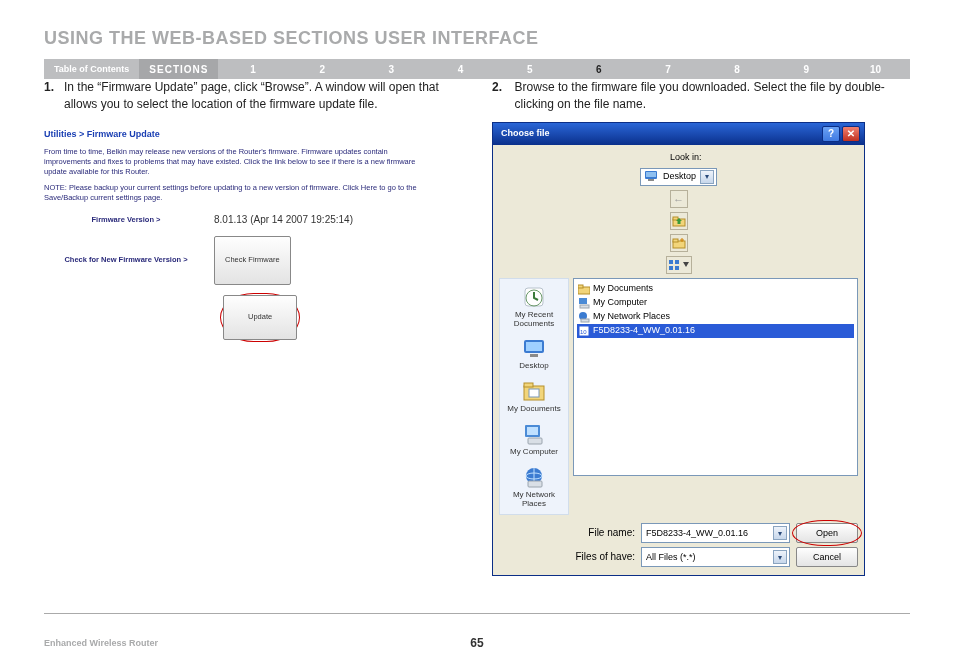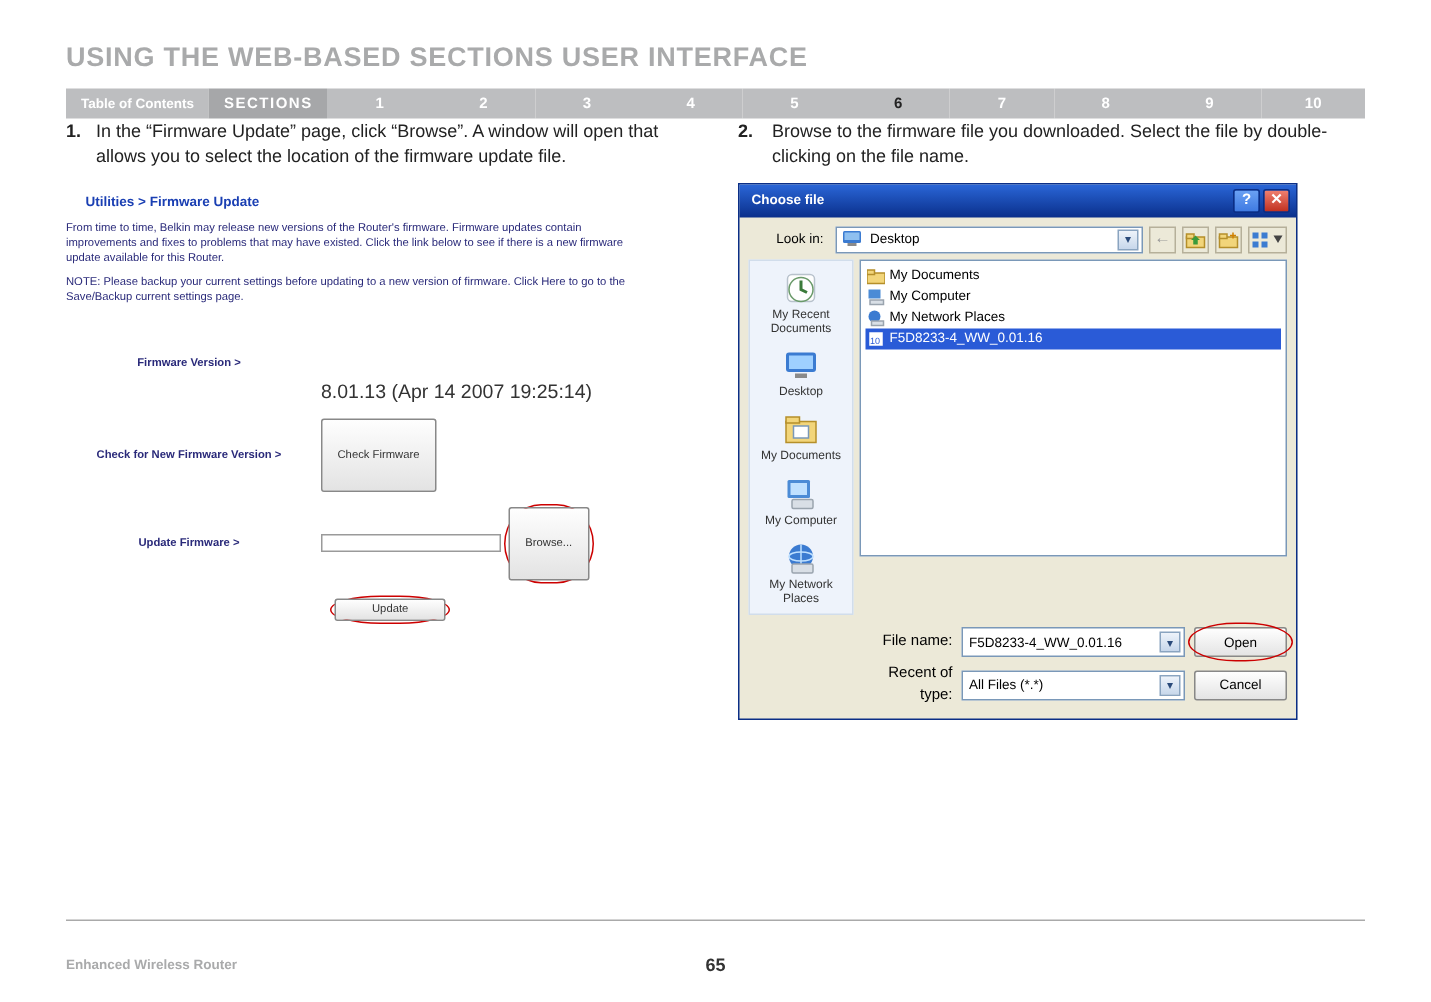--- a/index.html
+++ b/index.html
@@ -16,38 +16,38 @@
 
   .subtitle { font-weight: bold; font-size: 12px; margin-top: 46px; margin-bottom: 14px; }
 
   .columns { display: flex; gap: 30px; }
   .col { flex: 1; font-size: 12px; line-height: 1.45; }
   .step { display: flex; gap: 10px; margin-bottom: 8px; }
   .step .n { font-weight: bold; width: 16px; }
 
   
   .fw-panel { margin-top: 14px; font-size: 8px; color: #333; }
-  .fw-bc { color: #1a3fb3; font-weight: bold; font-size: 9px; margin-bottom: 6px; margin-left: 13px; }
+  .fw-bc { color: #1a3fb3; font-weight: bold; font-size: 9px; margin-bottom: 6px; }
   .fw-body { color: #2a2a7a; font-size: 7.5px; line-height: 1.35; max-width: 380px; }
   .fw-body .note { margin-top: 6px; }
   .fw-rows { margin-top: 10px; }
   .fw-row { display: flex; align-items: center; margin-bottom: 8px; }
   .fw-row .lbl { width: 170px; text-align: center; color: #2a2a7a; font-weight: bold; font-size: 7.5px; padding-right: 6px; }
-  .fw-row .val { font-size: 13px; color: #333; margin-top: 39px; }
+  .fw-row .val { font-size: 10px; color: #333; }
   .fw-btn { font-size: 7.5px; border: 1px solid #888; background: linear-gradient(#fefefe,#e3e3e3); padding: 18px 10px; border-radius: 2px; display: inline-block; }
   .fw-input { width: 120px; height: 12px; border: 1px solid #9a9a9a; background: #fff; display: inline-block; vertical-align: middle; }
   .red-oval { border: 1.5px solid #c00; border-radius: 50%/60%; padding: 1px 2px; display: inline-block; }
   .upd-wrap { margin-left: 176px; margin-top: 4px; }
 
   
   .dlg { width: 373px; border: 1px solid #0b2e86; background: #ece9d8; margin-top: 6px; font-size: 9px; color: #000; }
   .dlg-title { background: linear-gradient(#2a66d7,#0a2f8b); color: #fff; height: 22px; display: flex; align-items: center; justify-content: space-between; padding: 0 4px 0 8px; font-weight: bold; }
   .dlg-title .rbtns { display: flex; gap: 2px; }
   .tb { width: 18px; height: 16px; border: 1px solid #0b2e86; background: linear-gradient(#6aa1f4,#3f7ae2); border-radius: 2px; display: flex; align-items: center; justify-content: center; color: #fff; font-size: 10px; }
-  .dlg-top { display: flex; align-items: center; padding: 6px 6px 4px 6px; gap: 4px; }
+  .dlg-top { display: flex; align-items: center; padding: 6px 6px 4px 6px; gap: 4px; flex-direction: column; }
   .dlg-top .look { width: 54px; text-align: right; padding-right: 4px; font-size: 9px; }
   .combo { flex: 1; height: 18px; background: #fff; border: 1px solid #7a98b8; display: flex; align-items: center; padding: 0 2px 0 4px; gap: 4px; }
   .combo .arrow { width: 14px; height: 14px; border: 1px solid #8aa4c0; background: linear-gradient(#eef3fa,#c7d7eb); margin-left: auto; display: flex; align-items: center; justify-content: center; font-size: 8px; color: #2a4a7a; }
   .tool { width: 18px; height: 18px; border: 1px solid #b6b09a; background: #ece9d8; display: inline-flex; align-items: center; justify-content: center; font-size: 11px; color: #555; }
 
   .dlg-body { display: flex; padding: 0 6px 6px 6px; gap: 4px; }
   .sidebar { width: 70px; background: #eef3fb; border: 1px solid #d1ddeb; padding: 6px 2px; display: flex; flex-direction: column; gap: 8px; text-align: center; }
   .side-item .ic { width: 26px; height: 24px; margin: 0 auto 2px auto; }
   .side-item .txt { font-size: 8px; color: #333; line-height: 1.1; }
   .filelist { flex: 1; height: 198px; background: #fff; border: 1px solid #7a98b8; padding: 3px; font-size: 9px; }
@@ -102,32 +102,23 @@
         </div>
         <div class="fw-rows">
           <div class="fw-row">
             <div class="lbl">Firmware Version &gt;</div>
             <div class="val">8.01.13 (Apr 14 2007 19:25:14)</div>
           </div>
           <div class="fw-row">
             <div class="lbl">Check for New Firmware Version &gt;</div>
             <div><span class="fw-btn">Check Firmware</span></div>
           </div>
-          <div class="fw-row">
-            <div class="lbl">Update Firmware &gt;</div>
-            <div>
-              <span class="fw-input"></span>
-              <span class="red-oval">
-                <span class="fw-btn">Browse...</span>
-              </span>
-            </div>
-          </div>
           <div class="upd-wrap">
             <span class="red-oval">
-              <span class="fw-btn" style="padding:1px 24px">Update</span>
+              <span class="fw-btn" style="padding:16px 24px">Update</span>
             </span>
           </div>
         </div>
       </div>
     </div>
 
     <div class="col">
       <div class="step">
         <div class="n">2.</div>
         <div>Browse to the firmware file you downloaded. Select the file by double-clicking on the file name.</div>
@@ -267,21 +258,21 @@
           <div class="combo" style="height:20px">
             <span>F5D8233-4_WW_0.01.16</span>
             <span class="arrow">▾</span>
           </div>
           <div style="position:relative">
             <div style="position:absolute;inset:-3px -4px;border:1.5px solid #c00;border-radius:50%/55%;pointer-events:none"></div>
             <div class="winbtn">Open</div>
           </div>
 
           <div class="pad"></div>
-          <label>Recent of type:</label>
+          <label>Files of have:</label>
           <div class="combo" style="height:20px">
             <span>All Files (*.*)</span>
             <span class="arrow">▾</span>
           </div>
           <div class="winbtn">Cancel</div>
         </div>
       </div>
     </div>
   </div>
 

